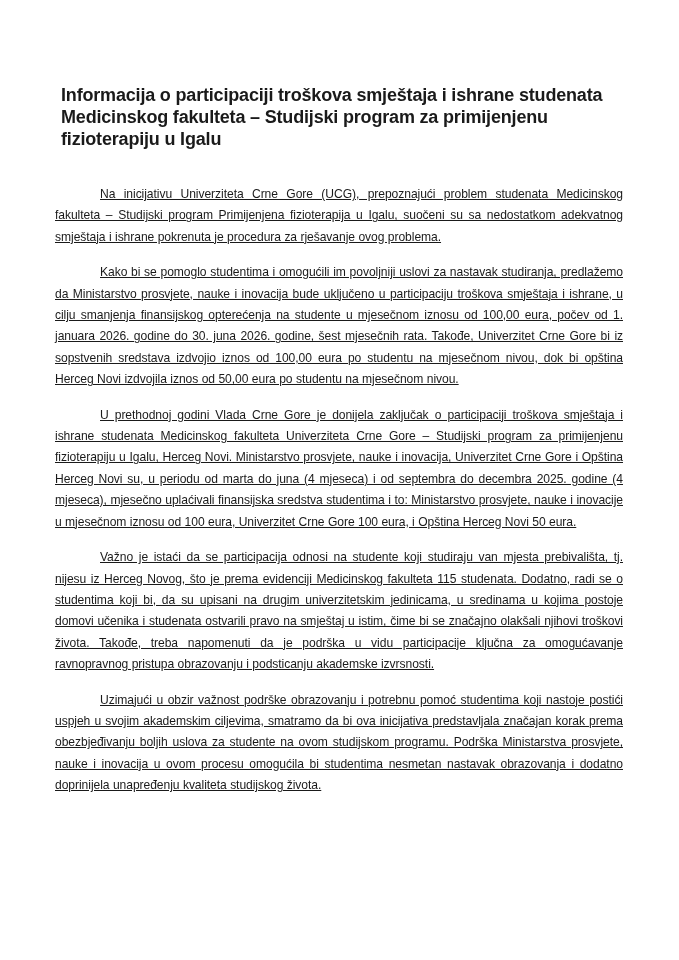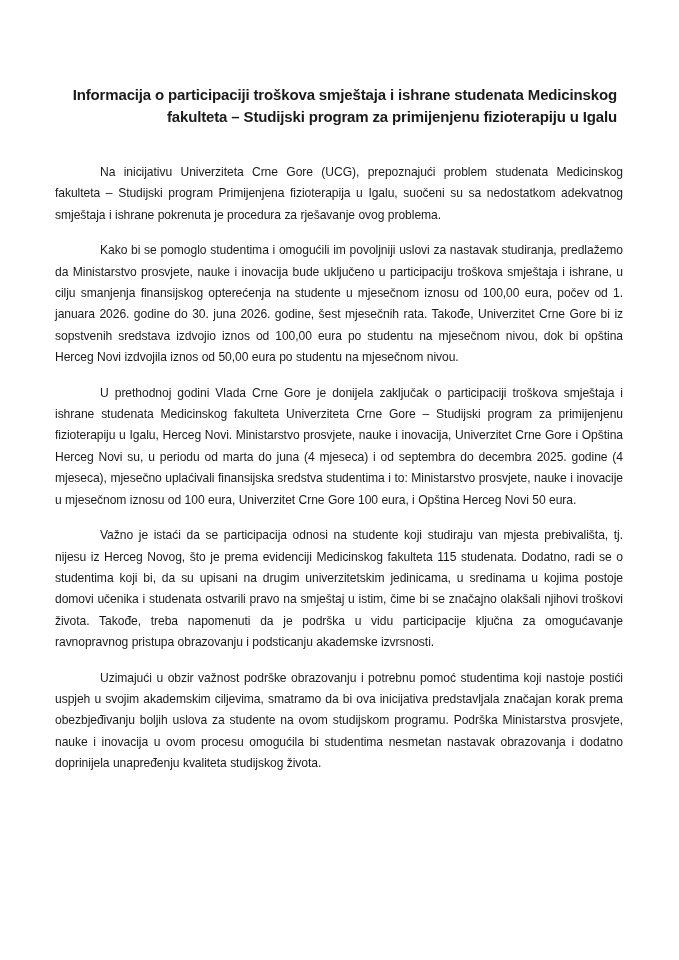--- a/index.html
+++ b/index.html
@@ -26,31 +26,32 @@
   }
 
   .content {
     position: absolute;
     left: 55px;
     top: 84px;
     width: 568px;
   }
 
   .doc-title {
-    font-size: 15px;
+    font-size: 18px;
     font-weight: bold;
     line-height: 22px;
-    text-align: right;
+    text-align: left;
     margin: 0 0 0 0;
     padding: 0 6px;
     letter-spacing: -0.01em;
   }
 
   .body-copy {
     margin-top: 34px;
+    text-decoration: underline;
   }
 
   p.para {
     margin: 0 0 14px 0;
     font-size: 12.1px;
     line-height: 21.4px;
     text-align: justify;
     text-justify: inter-word;
     text-indent: 45px;
     letter-spacing: -0.005em;

